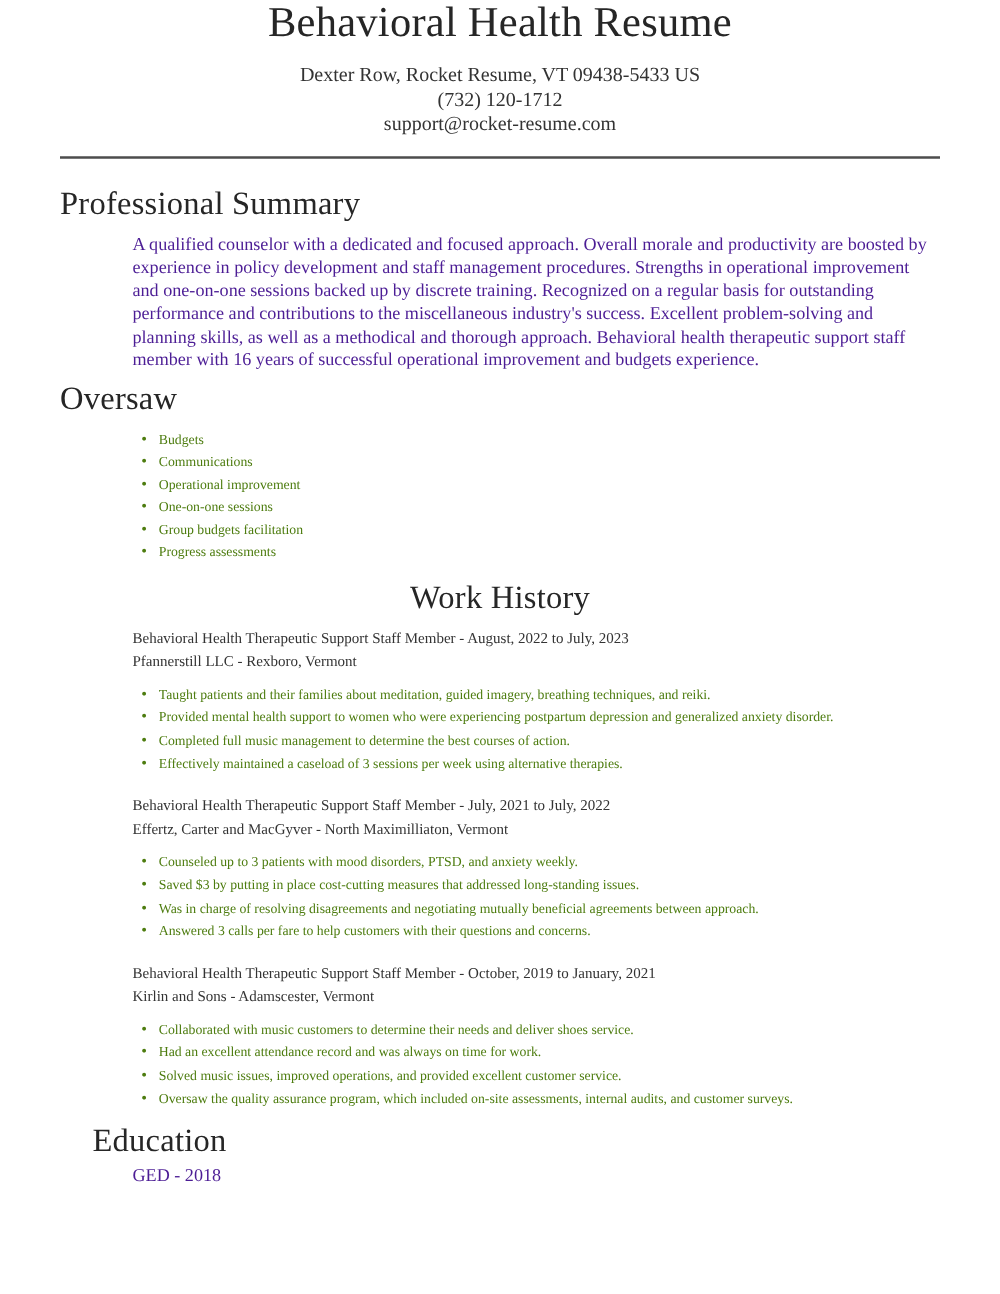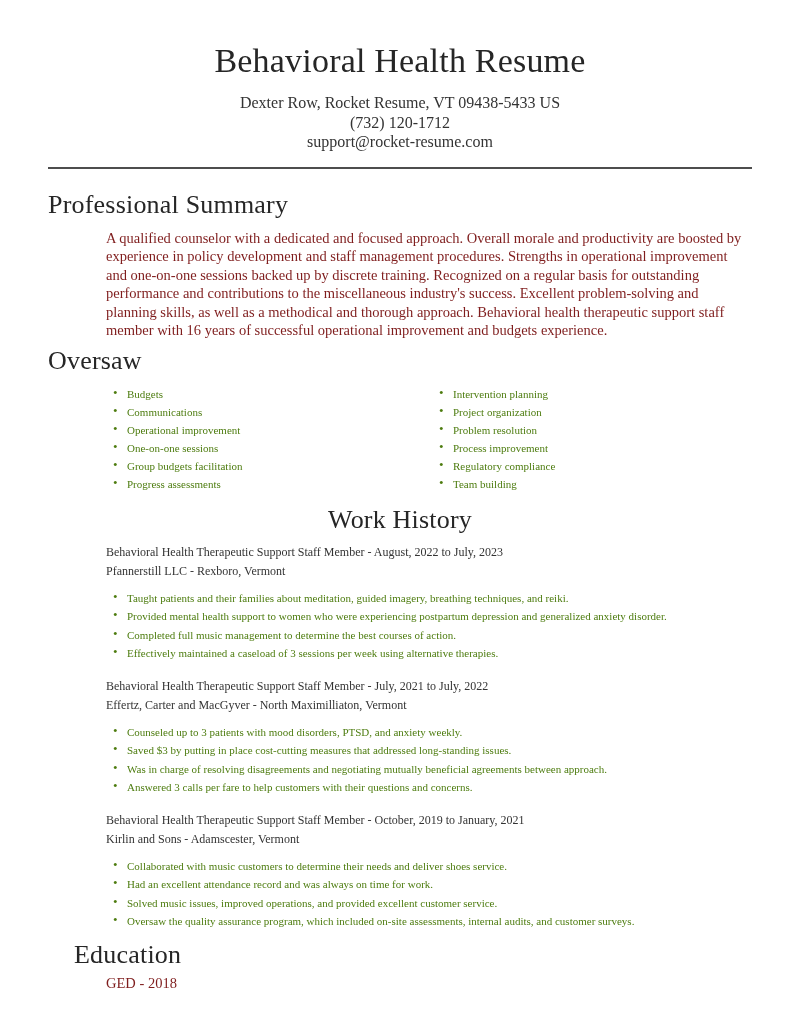--- a/index.html
+++ b/index.html
@@ -7,40 +7,40 @@
     position:relative;
     width:800px; height:1035px;
     box-sizing:border-box;
     padding:0 48px;
     overflow:hidden;
     background:#ffffff;
     font-family:"Liberation Serif", "DejaVu Serif", serif;
     color:#3a3a3a;
   }
   
-  .masthead { text-align:center; padding-top:42px; }
+  .masthead { text-align:center; }
   .masthead h1 {
     margin:0; font-size:34px; line-height:38px;
     font-weight:400; color:#262626; letter-spacing:0.2px;
   }
   .contact { margin:0; font-size:16px; line-height:19.5px; color:#333333; }
   .contact.first { margin-top:13px; }
   
   .divider { border:none; border-top:2px solid #4d4d4d; margin:15px 0 0 0; }
   
   h2 {
     margin:0; font-size:26px; line-height:30px;
     font-weight:400; color:#262626; letter-spacing:0.2px;
   }
   .section-summary h2 { margin-top:21px; }
   .section-skills  h2 { margin-top:6px; }
   .section-work    h2 { margin-top:12px;text-align:center; }
   .section-edu     h2 { margin-top:9px;margin-left:26px; }
   
-  .body-text { font-size:14.5px; line-height:18.5px; color:#7f1d1d; }
+  .body-text { font-size:14.5px; line-height:18.5px; color:#4c1d95; }
   .summary-text { margin:9px 0 0 58px; width:640px; }
   
   .skills-cols { display:flex; margin:9px 0 0 58px; }
   .skills-col { margin:0; padding:0; list-style:none; }
   .skills-col.left { width:326px; }
   .skills-col li, .job-bullets li {
     position:relative; padding-left:21px;
     font-size:11px; color:#4d7c0f;
   }
   .skills-col li { line-height:18px; }
@@ -83,28 +83,20 @@
     <h2>Oversaw</h2>
     <div class="skills-cols">
       <ul class="skills-col left">
         <li>Budgets</li>
         <li>Communications</li>
         <li>Operational improvement</li>
         <li>One-on-one sessions</li>
         <li>Group budgets facilitation</li>
         <li>Progress assessments</li>
       </ul>
-      <ul class="skills-col right">
-        <li>Intervention planning</li>
-        <li>Project organization</li>
-        <li>Problem resolution</li>
-        <li>Process improvement</li>
-        <li>Regulatory compliance</li>
-        <li>Team building</li>
-      </ul>
     </div>
   </section>
 
   <section class="section-work">
     <h2>Work History</h2>
 
     <div class="job first">
       <h3>Behavioral Health Therapeutic Support Staff Member - August, 2022 to July, 2023</h3>
       <h4>Pfannerstill LLC - Rexboro, Vermont</h4>
       <ul class="job-bullets">

